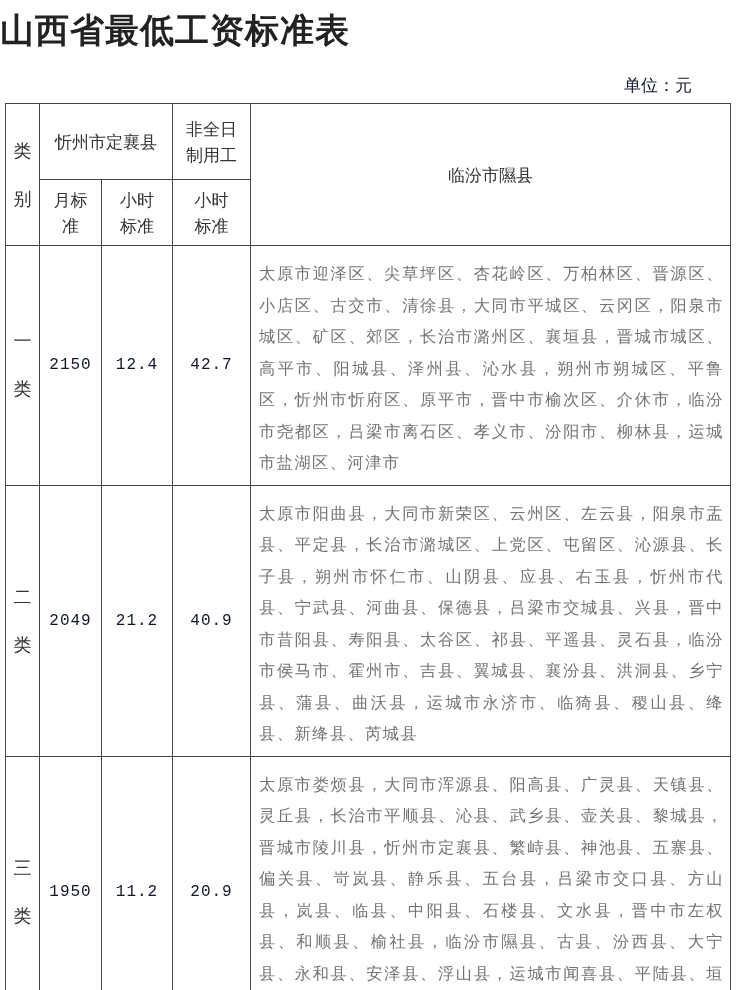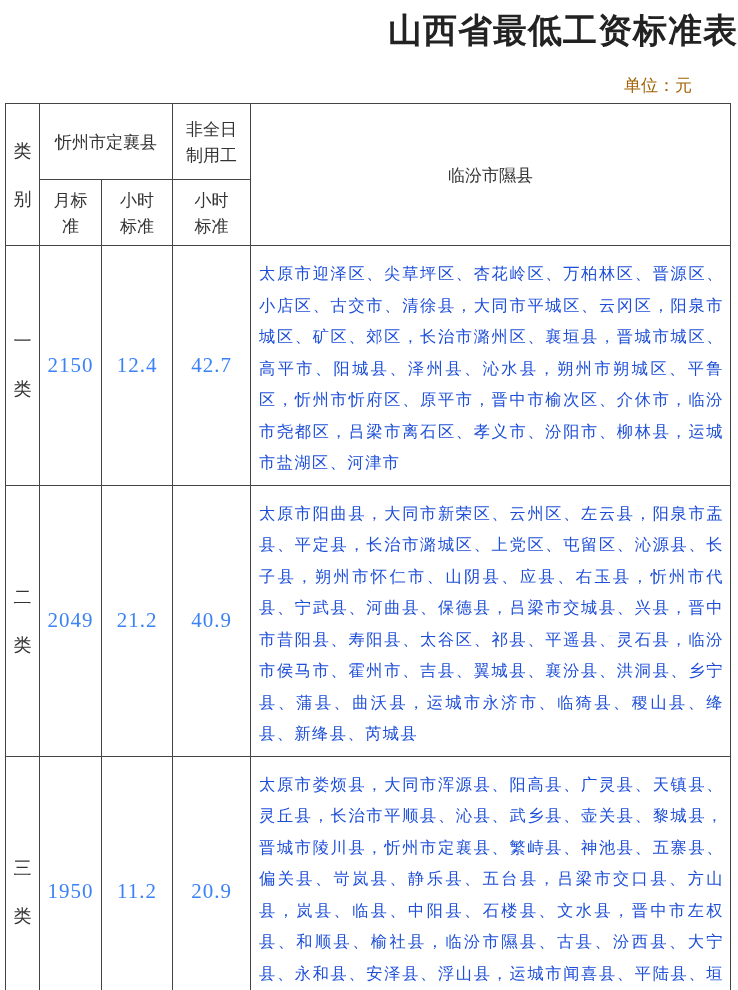--- a/index.html
+++ b/index.html
@@ -3,52 +3,52 @@
 <meta charset="utf-8">
 <style>
   html, body { margin: 0; padding: 0; background: #ffffff; }
   body {
     width: 738px; height: 990px; position: relative; overflow: hidden;
     font-family: "DejaVu Serif", "Liberation Serif", serif;
     color: #2a2a2a;
   }
   .title {
     position: absolute; left: 0; top: 8px; width: 738px;
-    text-align: right; font-size: 34px; font-weight: bold;
+    text-align: left; font-size: 34px; font-weight: bold;
     letter-spacing: 1px; color: #222;
     font-family: "DejaVu Serif", serif;
   }
   .unit {
     position: absolute; right: 46px; top: 74px;
-    font-size: 17px; color: #a16207;
+    font-size: 17px; color: #0f172a;
     font-family: "DejaVu Sans", sans-serif;
   }
   table.wage {
     position: absolute; left: 5px; top: 103px;
     width: 726px; border-collapse: collapse; table-layout: fixed;
   }
   table.wage td, table.wage th {
     border: 1.5px solid #444; padding: 0; font-weight: normal;
     text-align: center; vertical-align: middle;
   }
   .hd {
     font-family: "DejaVu Sans", sans-serif; font-size: 17px; line-height: 26px; color: #333;
   }
   .cat {
     font-family: "DejaVu Sans", sans-serif; font-size: 18px; line-height: 26px; color: #333;
   }
   .cat span { display: block; }
   .cat .gap { height: 22px; }
   .num {
-    font-family: Liberation Serif, serif; font-size: 21px; letter-spacing: 1px; color: #3b82f6;
+    font-family: Liberation Mono, monospace; font-size: 16px; letter-spacing: 1px; color: #0f172a;
   }
   .area {
     text-align: left !important; vertical-align: top !important;
     font-family: "DejaVu Sans", sans-serif; font-size: 16.2px; line-height: 31.5px;
-    color: #1d4ed8; padding: 12px 6px 6px 8px !important; letter-spacing: 1.5px;
+    color: #737373; padding: 12px 6px 6px 8px !important; letter-spacing: 1.5px;
     text-align: justify !important;
   }
 </style>
 </head>
 <body>
 
 <div class="title">山西省最低工资标准表</div>
 <div class="unit">单位：元</div>
 
 <table class="wage">

